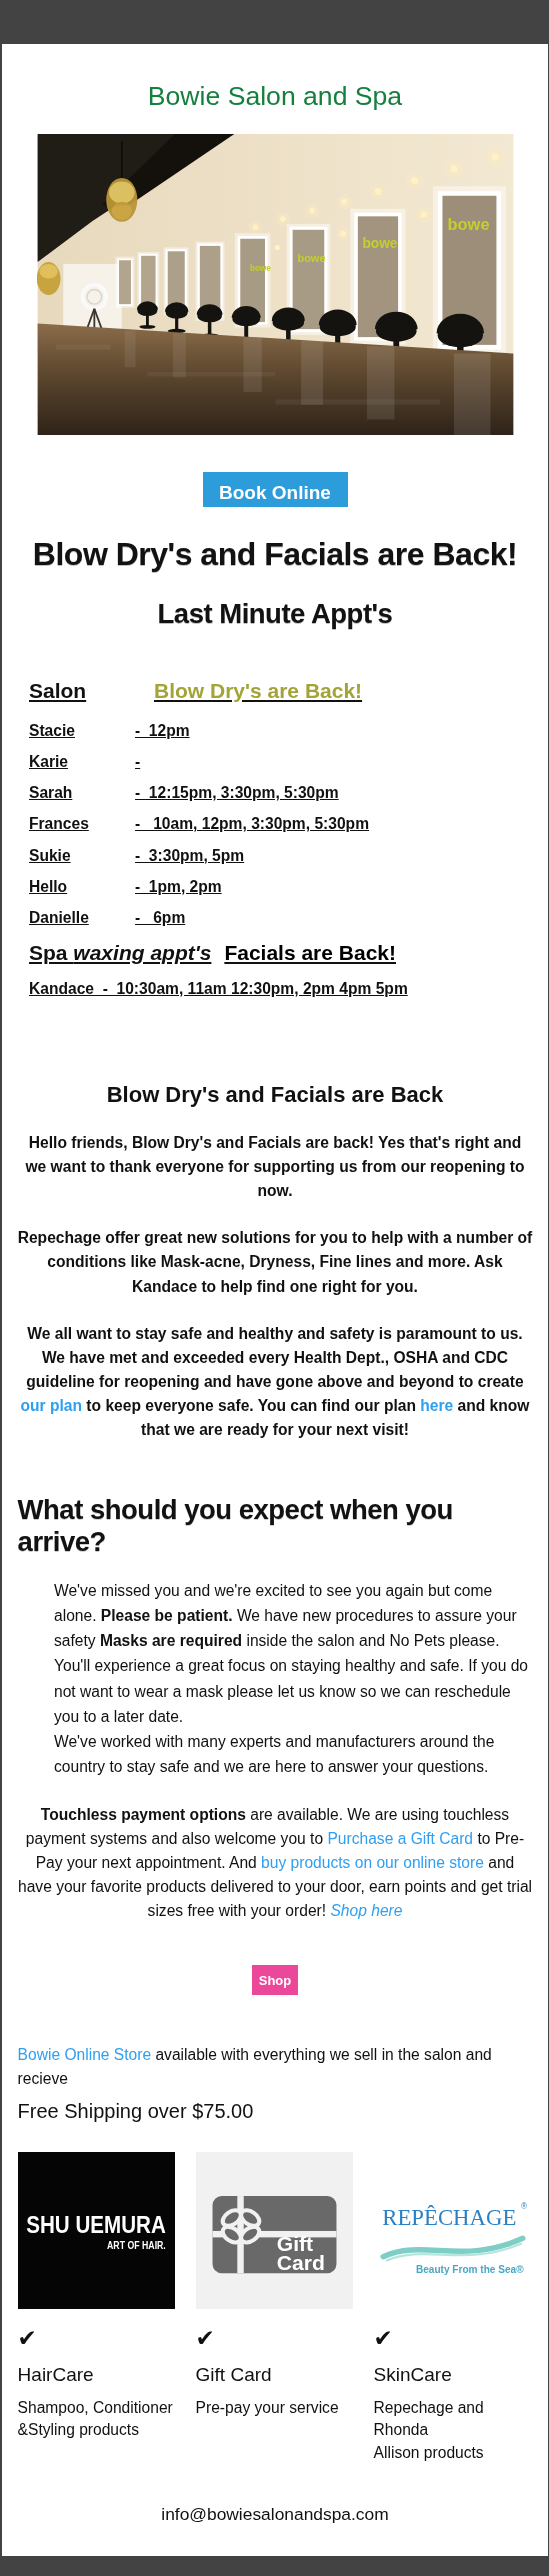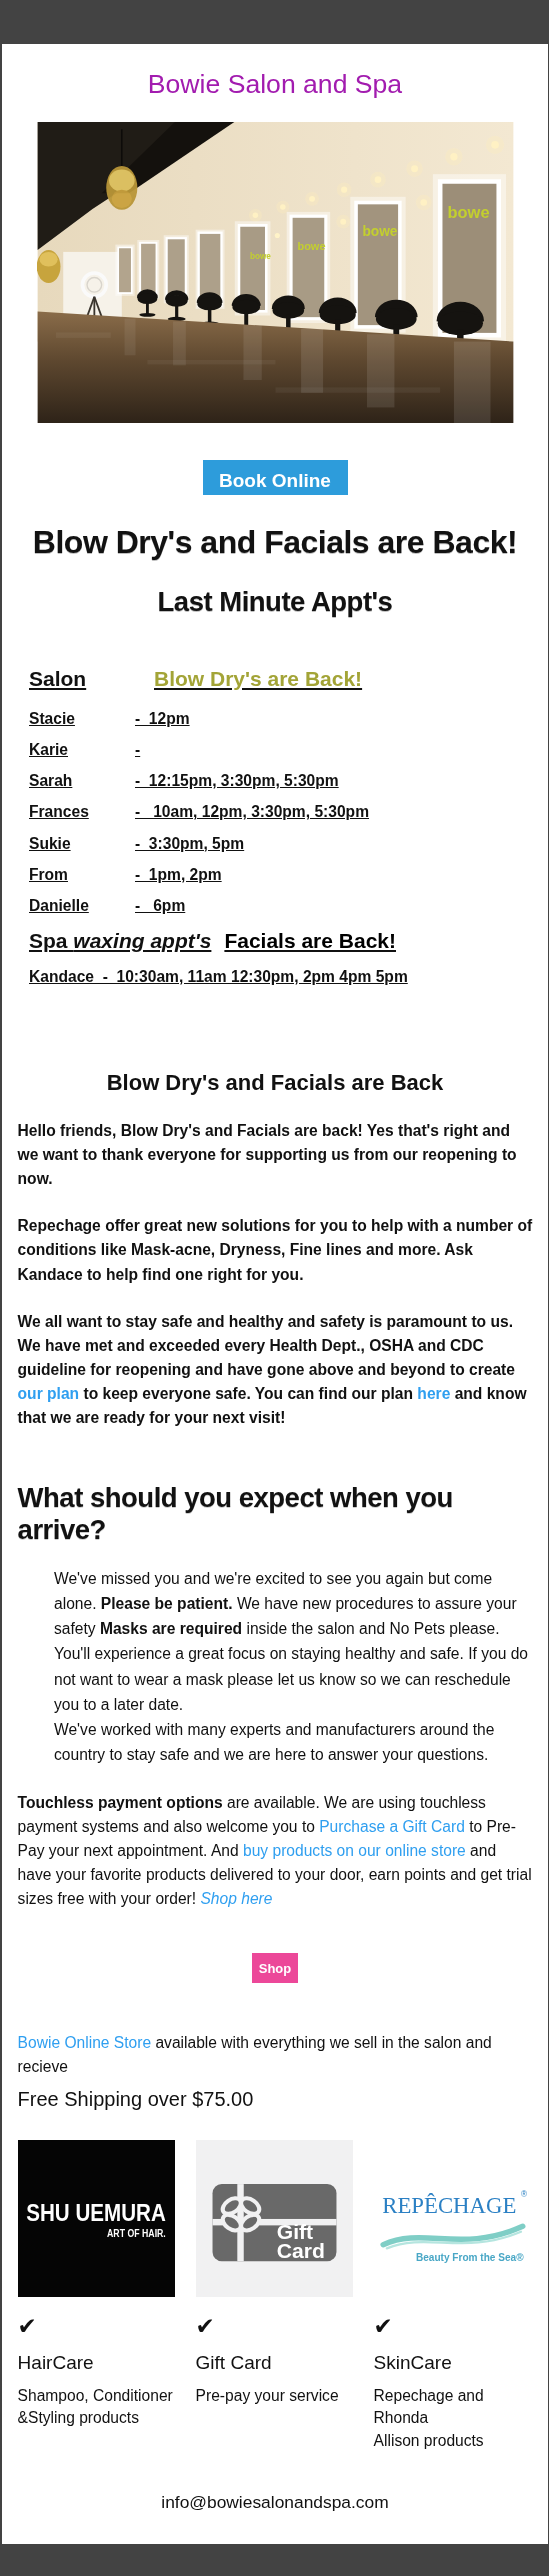--- a/index.html
+++ b/index.html
@@ -7,22 +7,22 @@
     width:550px;height:2576px;overflow:hidden;
     background:#434343;
     font-family:"Liberation Sans",sans-serif;
     -webkit-font-smoothing:antialiased;
   }
   .card{
     width:546px;margin:44px auto 0;background:#ffffff;
     padding-bottom:31px;
   }
   .title{
-    padding-top:25px;text-align:center;
-    font-size:26.6px;color:#a21caf;font-weight:400;
+    padding-top:37px;text-align:center;
+    font-size:26.6px;color:#15803d;font-weight:400;
   }
   .photo-wrap{width:477px;height:301px;margin:22px auto 0;overflow:hidden;}
   .book-btn{
     display:block;margin:37px auto 0;width:145px;height:35px;
     background:#2d9cdb;border:none;color:#fff;
     font-family:"Liberation Sans",sans-serif;
     font-size:19px;font-weight:bold;text-align:center;line-height:39px;
     cursor:pointer;
   }
   .h1{
@@ -40,21 +40,21 @@
   .sched-head .salon{font-size:21px;font-weight:bold;width:125px;}
   .sched-head .banner{font-size:21px;font-weight:bold;color:#a3a437;}
   .srow{display:flex;font-size:15.6px;font-weight:bold;margin-bottom:15.6px;line-height:1;}
   .srow .nm{width:106px;flex:none;}
   .srow .tm{white-space:pre;}
   .spa-line{margin-top:14.7px;font-size:21px;font-weight:bold;}
   .spa-line .it{font-style:italic;}
   .spa-line .banner{color:#000000;margin-left:13px;}
   .kandace{margin-top:14.7px;font-size:15.6px;font-weight:bold;white-space:pre;}
   .ann-h{margin:84px 15.6px 0;text-align:center;font-size:22px;font-weight:bold;color:#111;}
-  .para{margin:23px 15.6px 0;font-size:15.6px;line-height:1.55;color:#111;}
+  .para{margin:23px 15.6px 0;font-size:15.6px;line-height:1.55;color:#111;text-align:center;}
   .para.bold{font-weight:bold;}
   .link{color:#2f9ff0;cursor:pointer;text-decoration:none;}
   .link.it{font-style:italic;}
   .expect-h{
     margin:51px 15.6px 0;font-size:27.5px;font-weight:800;color:#121212;
     letter-spacing:-0.5px;text-shadow:0 0.9px 0 rgba(0,0,0,.2);
   }
   .quote{margin:20px 18.3px 0 52px;font-size:15.6px;line-height:1.62;color:#111;}
   .quote .b{font-weight:bold;}
   .shop-btn{
@@ -268,21 +268,21 @@
       </div>
     <div class="srow">
         <span class="nm">Frances</span>
         <span class="tm">-   10am, 12pm, 3:30pm, 5:30pm</span>
       </div>
     <div class="srow">
         <span class="nm">Sukie</span>
         <span class="tm">-  3:30pm, 5pm</span>
       </div>
     <div class="srow">
-        <span class="nm">From</span>
+        <span class="nm">Hello</span>
         <span class="tm">-  1pm, 2pm</span>
       </div>
     <div class="srow">
         <span class="nm">Danielle</span>
         <span class="tm">-   6pm</span>
       </div>
     <div class="spa-line">
       <span>Spa </span><span class="it">waxing appt's</span><span class="banner">Facials are Back!</span>
     </div>
     <div class="kandace">Kandace  -  10:30am, 11am 12:30pm, 2pm 4pm 5pm</div>

